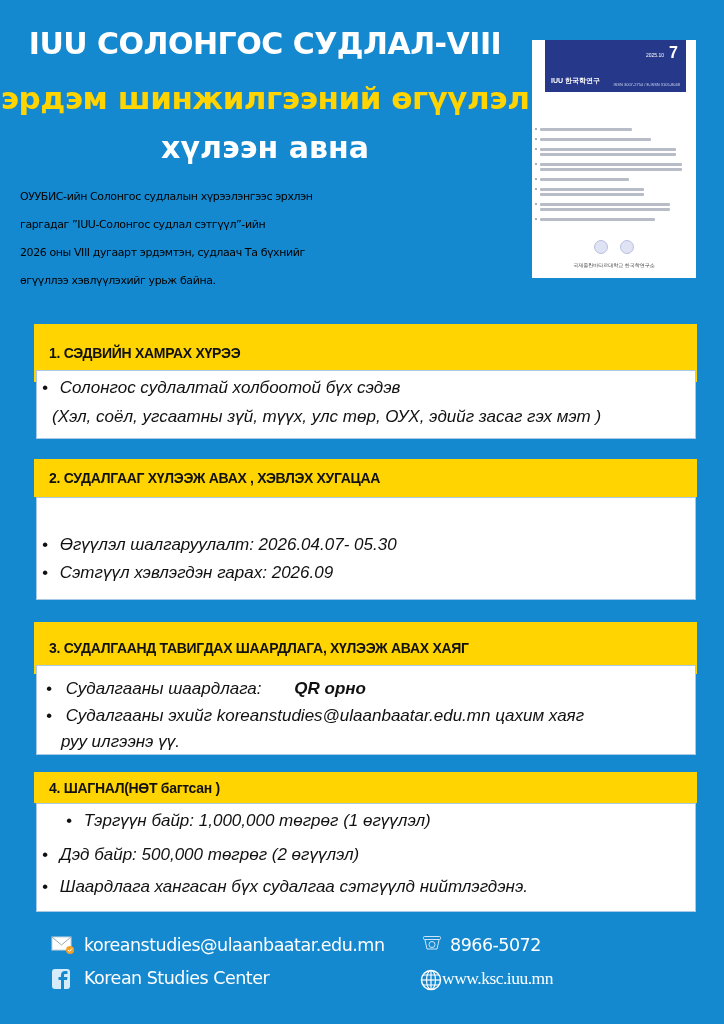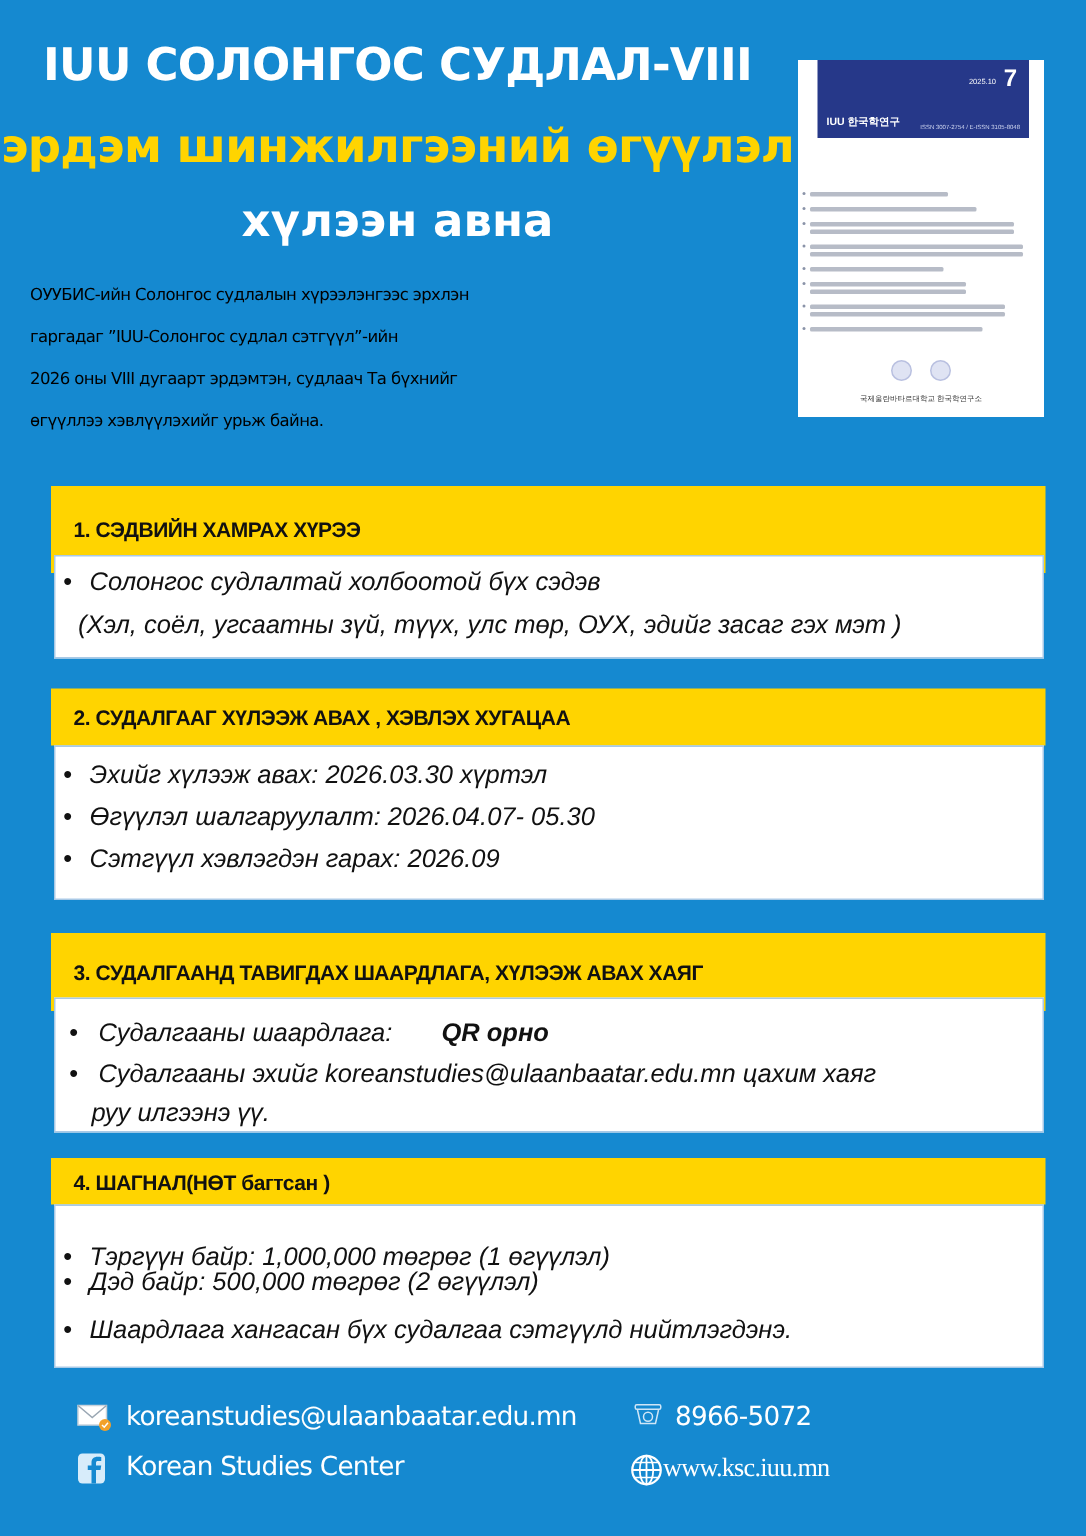--- a/index.html
+++ b/index.html
@@ -105,24 +105,20 @@
 <div class="sec-body" style="top:370px;height:69px;">
   <div class="item" style="top:7px;left:0;">
     <span class="bullet">•</span>
     <span style="margin-left:2px;">Солонгос судлалтай холбоотой бүх сэдэв</span>
   </div>
   <div class="item" style="top:36px;left:15px;">(Хэл, соёл, угсаатны зүй, түүх, улс төр, ОУХ, эдийг засаг гэх мэт )</div>
 </div>
 
 <div class="sec-head" style="top:459px;height:38px;">2. СУДАЛГААГ ХҮЛЭЭЖ АВАХ , ХЭВЛЭХ ХУГАЦАА</div>
 <div class="sec-body" style="top:497px;height:103px;">
-  <div class="item" style="top:9px;">
-    <span class="bullet">•</span>
-    <span style="margin-left:2px;">Эхийг хүлээж авах: 2026.03.30 хүртэл</span>
-  </div>
   <div class="item" style="top:37px;">
     <span class="bullet">•</span>
     <span style="margin-left:2px;">Өгүүлэл шалгаруулалт: 2026.04.07- 05.30</span>
   </div>
   <div class="item" style="top:65px;">
     <span class="bullet">•</span>
     <span style="margin-left:2px;">Сэтгүүл хэвлэгдэн гарах:  2026.09</span>
   </div>
 </div>
 
@@ -135,21 +131,21 @@
   <div class="item" style="top:13px;left:4px;">
     <span class="bullet">•</span>
     <span style="margin-left:4px;">Судалгааны  шаардлага:</span>
     <span class="strong" style="margin-left:28px;">QR орно</span>
   </div>
   <div class="item" style="top:66px;left:24px;">руу илгээнэ үү.</div>
 </div>
 
 <div class="sec-head" style="top:772px;height:31px;">4. ШАГНАЛ(НӨТ багтсан )</div>
 <div class="sec-body" style="top:803px;height:109px;">
-  <div class="item" style="top:24px;">
+  <div class="item" style="top:7px;padding-left:24px;">
     <span class="bullet">•</span>
     <span style="margin-left:2px;">Тэргүүн байр: 1,000,000 төгрөг (1 өгүүлэл)</span>
   </div>
   <div class="item" style="top:41px;">
     <span class="bullet">•</span>
     <span style="margin-left:2px;">Дэд байр: 500,000 төгрөг (2 өгүүлэл)</span>
   </div>
   <div class="item" style="top:73px;">
     <span class="bullet">•</span>
     <span style="margin-left:2px;">Шаардлага хангасан бүх судалгаа сэтгүүлд нийтлэгдэнэ.</span>

